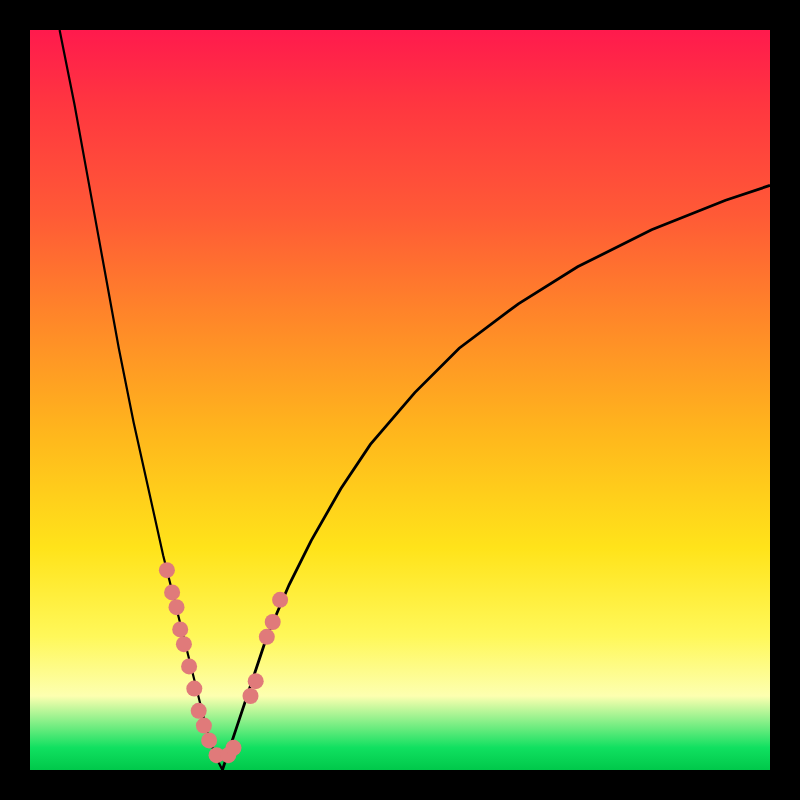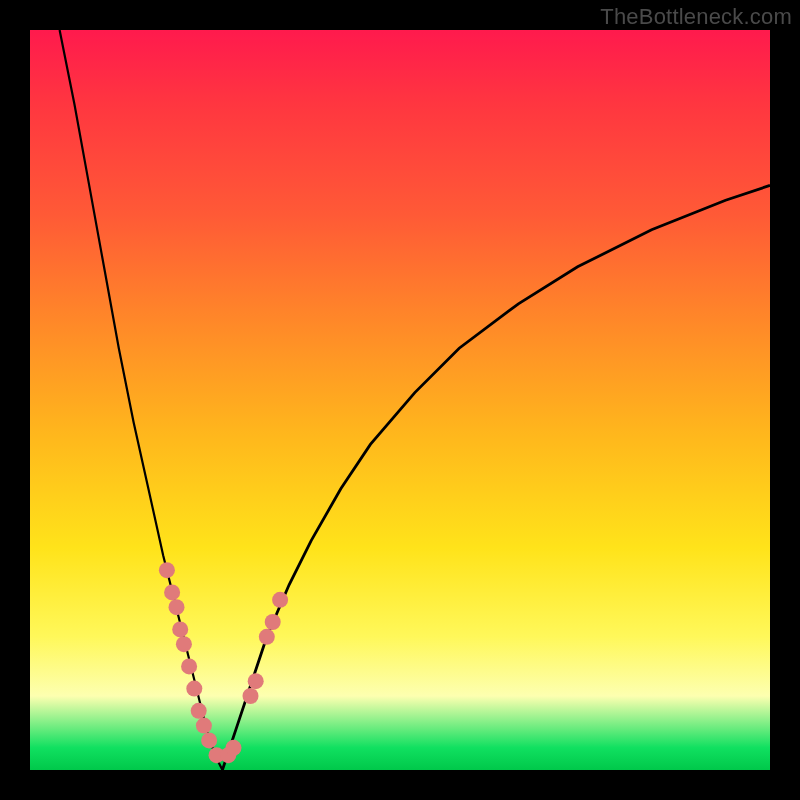--- a/index.html
+++ b/index.html
@@ -69,21 +69,20 @@
     fill: #e07a7a;
     stroke: none;
   }
 </style>
 </head>
 <body>
 
 <div class="frame">
   <div class="plot-area"></div>
 
-  <div class="watermark">TheBottleneck.com</div>
 
   <svg class="curves" viewBox="0 0 740 740">
 
     <path id="left-path" class="curve" d="M29.6 0.0 L44.4 74.0 L59.2 155.4 L74.0 236.8 L88.8 318.2 L103.6 392.2 L118.4 458.8 L133.2 525.4 L148.0 584.6 L162.8 643.8 L170.2 673.4 L177.6 703.0 L185.0 725.2 L192.4 740.0"></path>
     <path id="right-path" class="curve right" d="M192.4 740.0 L207.2 695.6 L222.0 651.2 L236.8 606.8 L259.0 555.0 L281.2 510.6 L310.8 458.8 L340.4 414.4 L384.8 362.6 L429.2 318.2 L488.4 273.8 L547.6 236.8 L621.6 199.8 L695.6 170.2 L740.0 155.4"></path>
     <g id="dots">
         <circle cx="136.9" cy="540.2" r="8" class="dot"></circle>
         <circle cx="142.1" cy="562.4" r="8" class="dot"></circle>
         <circle cx="146.5" cy="577.2" r="8" class="dot"></circle>
         <circle cx="150.2" cy="599.4" r="8" class="dot"></circle>

